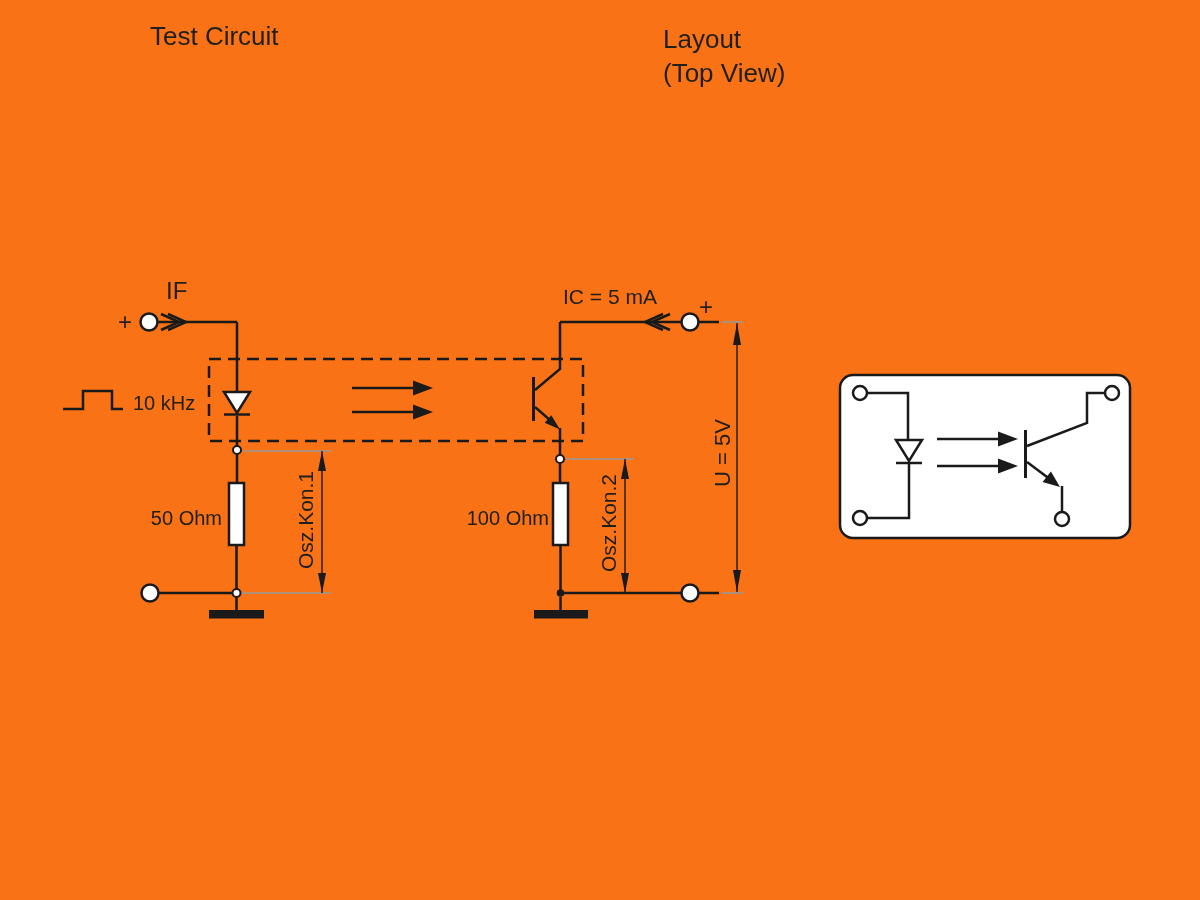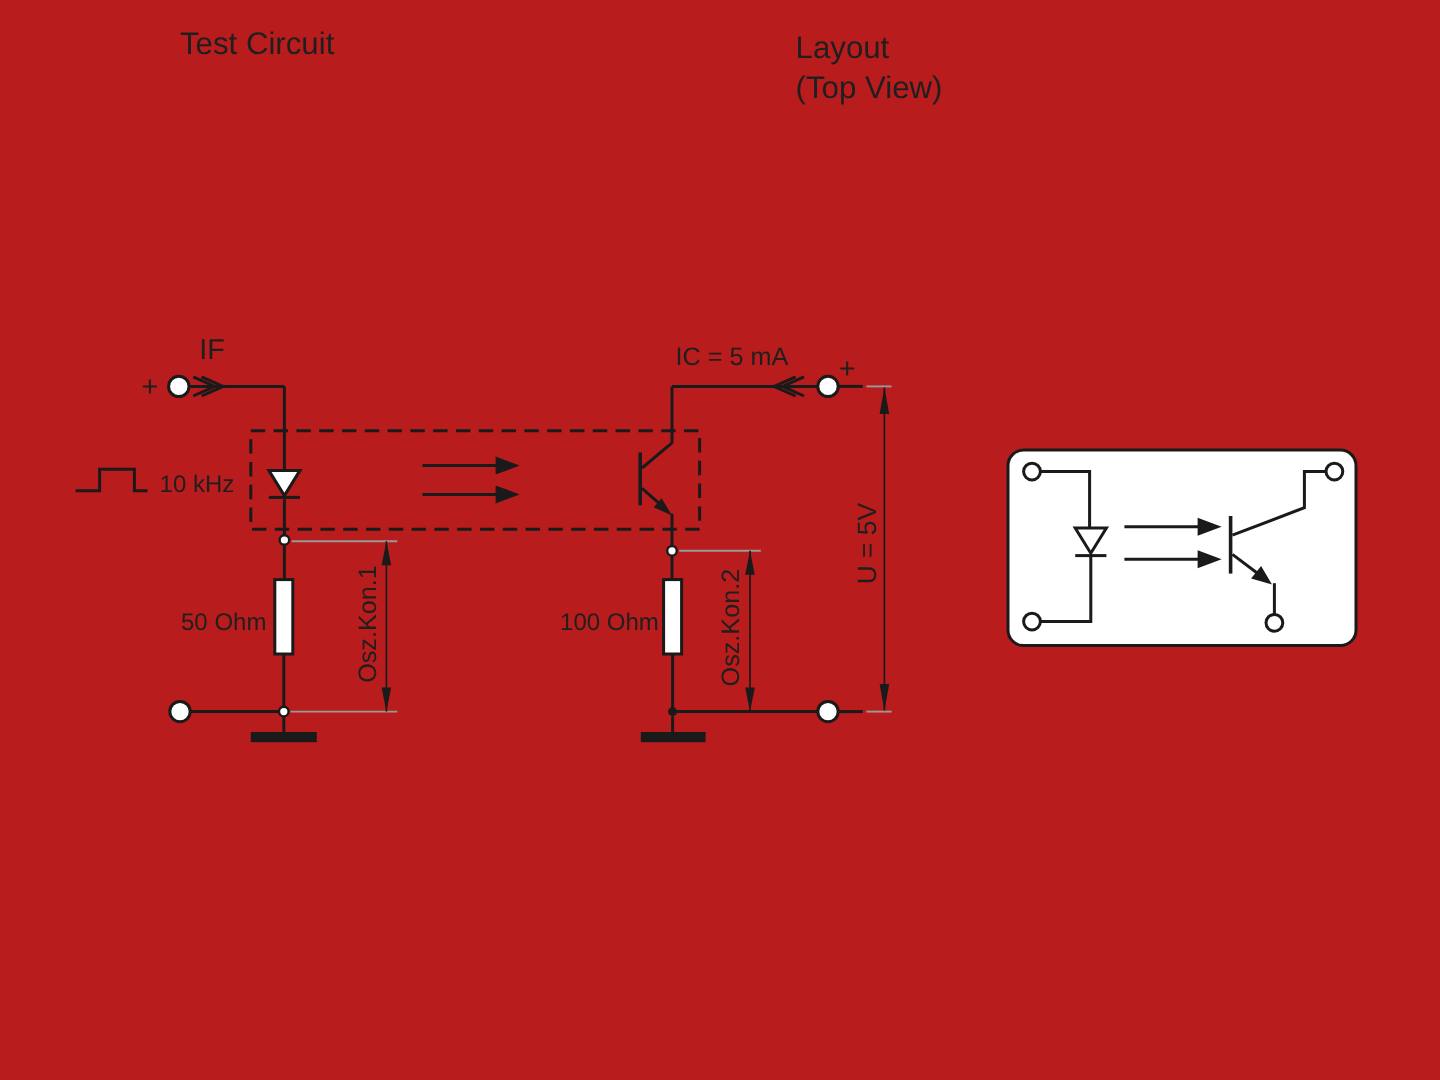--- a/index.html
+++ b/index.html
@@ -1,16 +1,16 @@
 <!DOCTYPE html>
 <html><head>
 <meta charset="utf-8">
 <style>
   html,body{margin:0;padding:0;background:#ffffff;}
-  #stage{position:relative;width:1200px;height:900px;background:#b91c1c;overflow:hidden;
+  #stage{position:relative;width:1200px;height:900px;background:#f97316;overflow:hidden;
          font-family:"Liberation Sans",sans-serif;}
   svg{display:block;}
   text{font-family:"Liberation Sans",sans-serif;fill:#1f1f1f;}
   .title-text{font-size:26px;}
   .big-label{font-size:24px;}
   .mid-label{font-size:21px;}
   .small-label{font-size:20px;}
   .u-label{font-size:22px;}
   .wire{stroke:#1a1a1a;stroke-width:2.5;fill:none;stroke-linejoin:miter;}
   .wire-thick{stroke:#1a1a1a;stroke-width:3;fill:none;}

